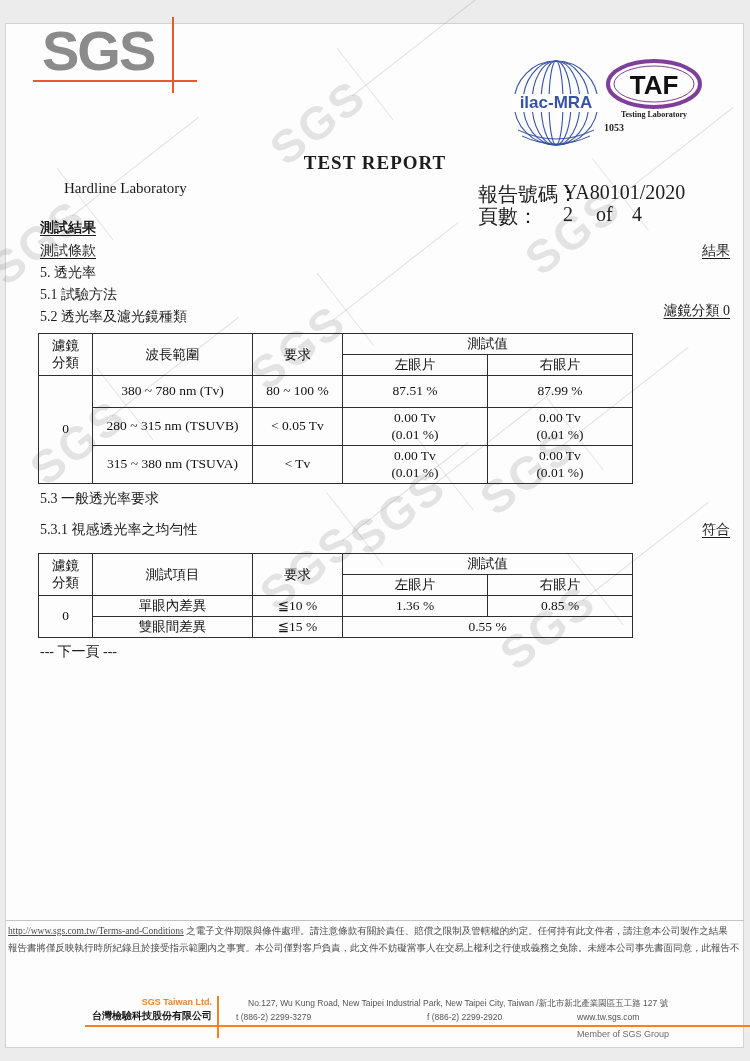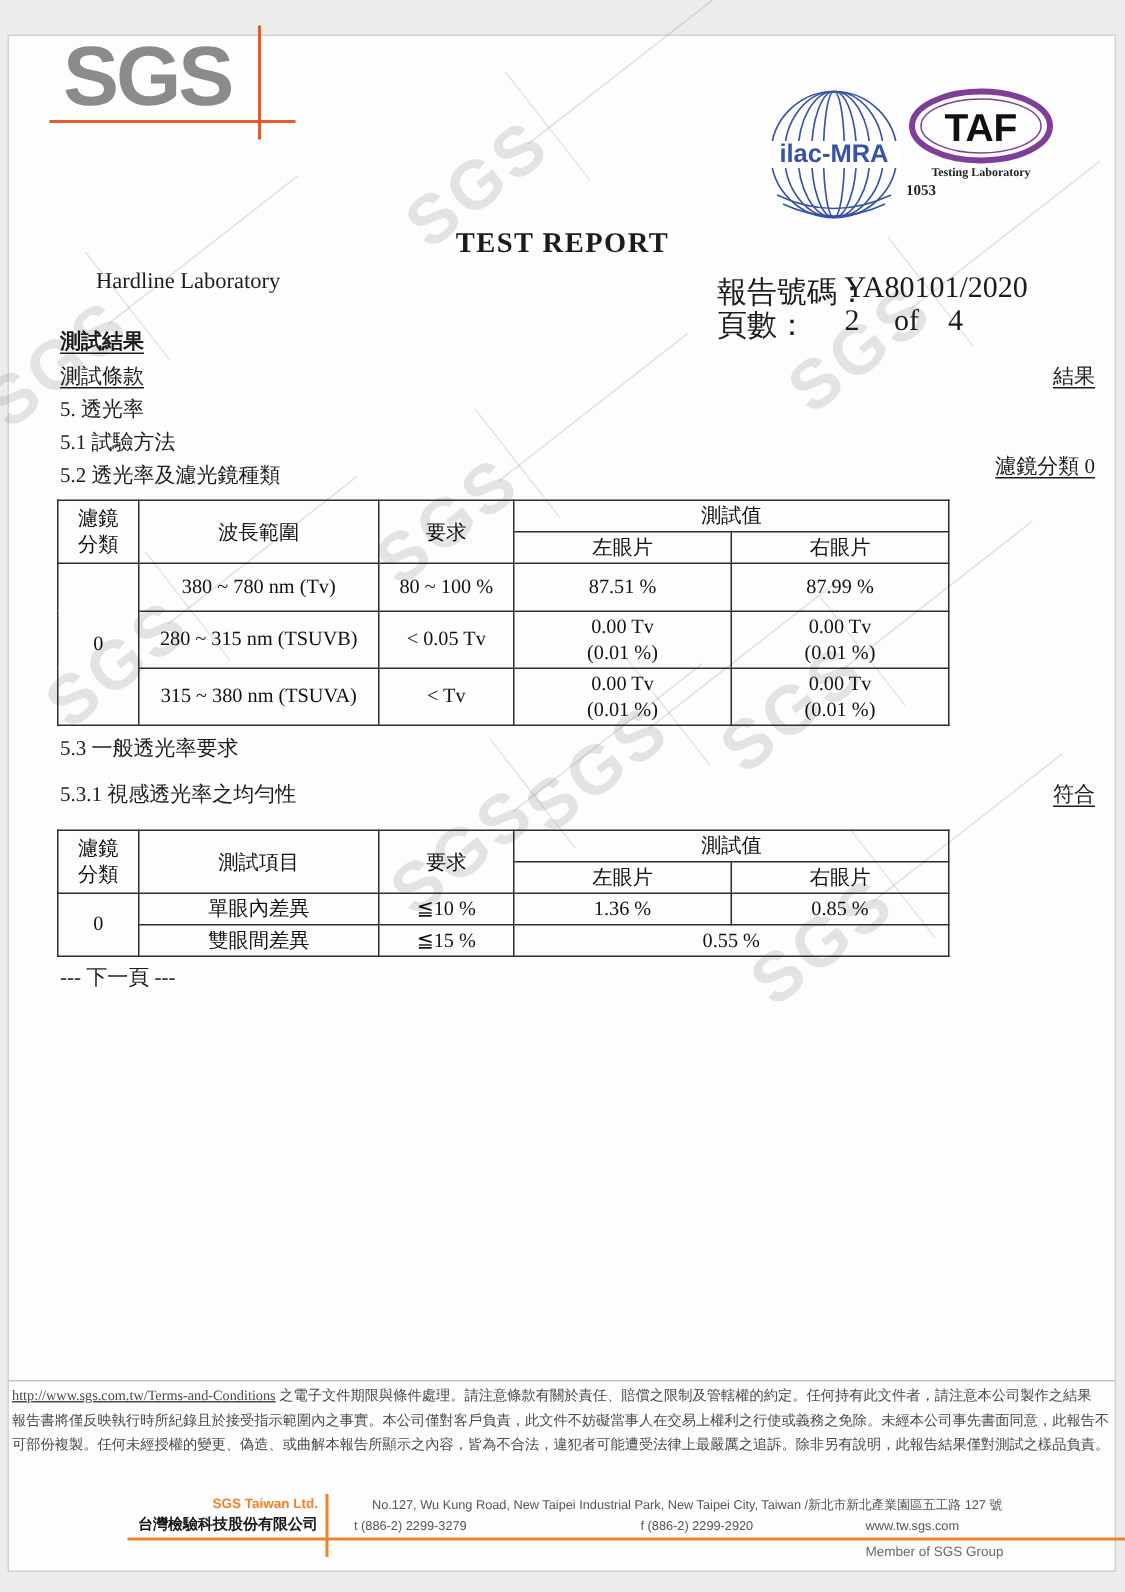--- a/index.html
+++ b/index.html
@@ -211,21 +211,20 @@
     </tr>
   </tbody>
     </table>
 
   <div class="abs sec" style="left:40px;top:643px;">--- 下一頁 ---</div>
 
   <div class="legal-rule"></div>
   <div id="legal">
       <div class="legal-line"><span class="legal-link">http://www.sgs.com.tw/Terms-and-Conditions</span><span> 之電子文件期限與條件處理。請注意條款有關於責任、賠償之限制及管轄權的約定。任何持有此文件者，請注意本公司製作之結果</span></div>
       <div class="legal-line"><span>報告書將僅反映執行時所紀錄且於接受指示範圍內之事實。本公司僅對客戶負責，此文件不妨礙當事人在交易上權利之行使或義務之免除。未經本公司事先書面同意，此報告不</span></div>
-      <div class="legal-line"><span>可部份複製。任何未經授權的變更、偽造、或曲解本報告所顯示之內容，皆為不合法，違犯者可能遭受法律上最嚴厲之追訴。除非另有說明，此報告結果僅對測試之樣品負責。</span></div>
     </div>
 
   <div class="f-en">SGS Taiwan Ltd.</div>
   <div class="f-zh">台灣檢驗科技股份有限公司</div>
   <div class="f-vline"></div>
   <div class="f-addr">No.127, Wu Kung Road, New Taipei Industrial Park, New Taipei City, Taiwan /新北市新北產業園區五工路 127 號</div>
   <div class="f-tel">t (886-2) 2299-3279</div>
   <div class="f-fax">f (886-2) 2299-2920</div>
   <div class="f-web">www.tw.sgs.com</div>
   <div class="f-hline"></div>

